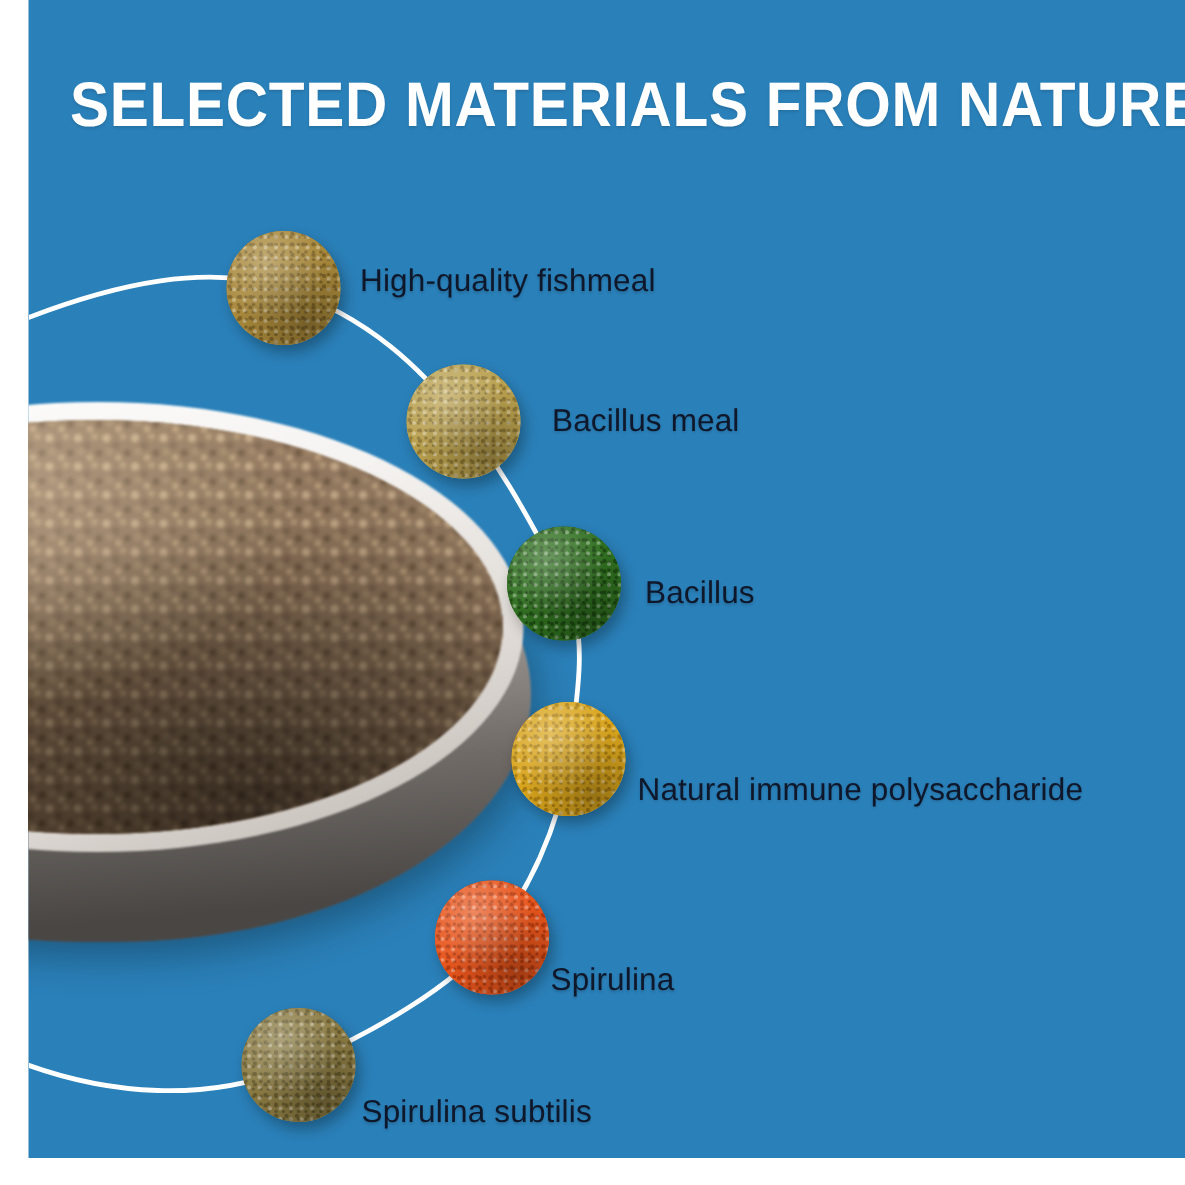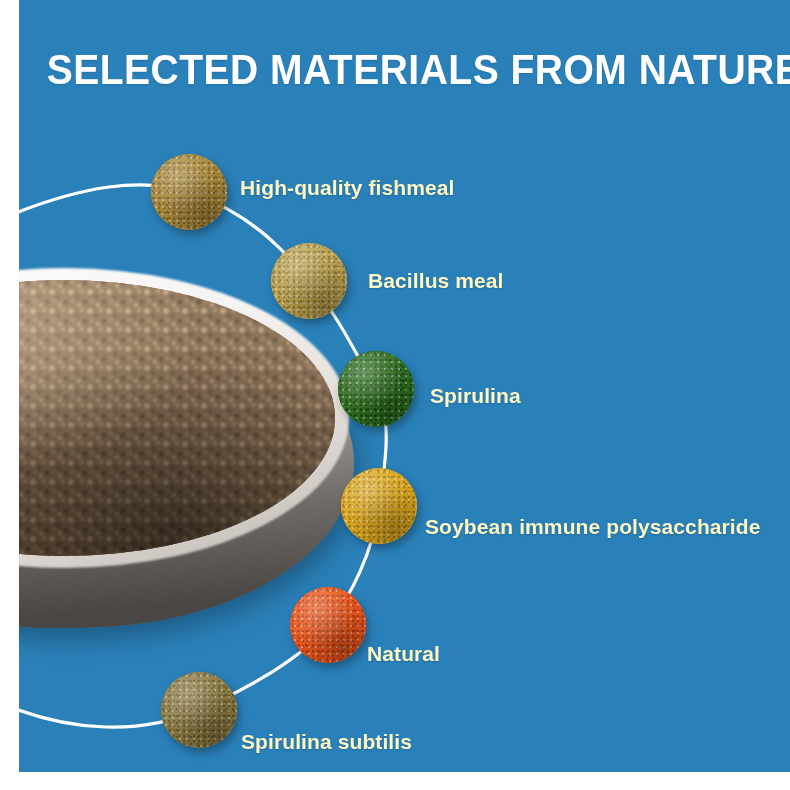--- a/index.html
+++ b/index.html
@@ -140,23 +140,23 @@
     inset: 0;
     border-radius: 50%;
     background:
       radial-gradient(circle at 34% 27%, rgba(255,255,255,0.30) 0%, rgba(255,255,255,0.0) 54%),
       radial-gradient(circle at 72% 82%, rgba(0,0,0,0.30) 0%, rgba(0,0,0,0.0) 58%);
   }
 
   
   .node-label {
     position: absolute;
-    color: #fef9c3;
+    color: #0f172a;
     font-size: 21px;
-    font-weight: 700;
+    font-weight: 400;
     line-height: 26px;
     white-space: nowrap;
     letter-spacing: 0.1px;
     text-shadow: 0 1px 2px rgba(0,0,0,0.18);
   }
 </style>
 </head>
 <body>
 
 <div id="poster" style="background: rgb(42, 128, 185); width: 790px; height: 772px; margin-left: 19px;">
@@ -185,31 +185,31 @@
       <div class="node-label" style="left: 221px; top: 175px;">High-quality fishmeal</div>
       <div class="node" style="left: 252px; top: 243px; width: 76px; height: 76px; background: rgb(185, 160, 78);">
         <div class="grain" style="background-color: rgb(185, 160, 78); background-image: radial-gradient(circle at 2px 2px, rgb(141, 119, 53) 1.2px, transparent 1.6px), radial-gradient(circle at 5px 4px, rgba(255, 255, 255, 0.35) 1.1px, transparent 1.5px), radial-gradient(circle at 3px 4px, rgb(141, 119, 53) 0.9px, transparent 1.3px);"></div>
         <div class="sheen"></div>
       </div>
       <div class="node-label" style="left: 349px; top: 268px;">Bacillus meal</div>
       <div class="node" style="left: 319px; top: 351px; width: 76px; height: 76px; background: rgb(47, 111, 31);">
         <div class="grain" style="background-color: rgb(47, 111, 31); background-image: radial-gradient(circle at 2px 2px, rgb(29, 74, 18) 1.2px, transparent 1.6px), radial-gradient(circle at 5px 4px, rgba(255, 255, 255, 0.35) 1.1px, transparent 1.5px), radial-gradient(circle at 3px 4px, rgb(29, 74, 18) 0.9px, transparent 1.3px);"></div>
         <div class="sheen"></div>
       </div>
-      <div class="node-label" style="left: 411px; top: 383px;">Spirulina</div>
+      <div class="node-label" style="left: 411px; top: 383px;">Bacillus</div>
       <div class="node" style="left: 322px; top: 468px; width: 76px; height: 76px; background: rgb(217, 165, 29);">
         <div class="grain" style="background-color: rgb(217, 165, 29); background-image: radial-gradient(circle at 2px 2px, rgb(169, 124, 16) 1.2px, transparent 1.6px), radial-gradient(circle at 5px 4px, rgba(255, 255, 255, 0.35) 1.1px, transparent 1.5px), radial-gradient(circle at 3px 4px, rgb(169, 124, 16) 0.9px, transparent 1.3px);"></div>
         <div class="sheen"></div>
       </div>
-      <div class="node-label" style="left: 406px; top: 514px;">Soybean immune polysaccharide</div>
+      <div class="node-label" style="left: 406px; top: 514px;">Natural immune polysaccharide</div>
       <div class="node" style="left: 271px; top: 587px; width: 76px; height: 76px; background: rgb(232, 85, 28);">
         <div class="grain" style="background-color: rgb(232, 85, 28); background-image: radial-gradient(circle at 2px 2px, rgb(182, 60, 16) 1.2px, transparent 1.6px), radial-gradient(circle at 5px 4px, rgba(255, 255, 255, 0.35) 1.1px, transparent 1.5px), radial-gradient(circle at 3px 4px, rgb(182, 60, 16) 0.9px, transparent 1.3px);"></div>
         <div class="sheen"></div>
       </div>
-      <div class="node-label" style="left: 348px; top: 641px;">Natural</div>
+      <div class="node-label" style="left: 348px; top: 641px;">Spirulina</div>
       <div class="node" style="left: 142px; top: 672px; width: 76px; height: 76px; background: rgb(138, 122, 66);">
         <div class="grain" style="background-color: rgb(138, 122, 66); background-image: radial-gradient(circle at 2px 2px, rgb(101, 89, 44) 1.2px, transparent 1.6px), radial-gradient(circle at 5px 4px, rgba(255, 255, 255, 0.35) 1.1px, transparent 1.5px), radial-gradient(circle at 3px 4px, rgb(101, 89, 44) 0.9px, transparent 1.3px);"></div>
         <div class="sheen"></div>
       </div>
       <div class="node-label" style="left: 222px; top: 729px;">Spirulina subtilis</div>
     </div>
 
 </div>
 
 </body></html>

